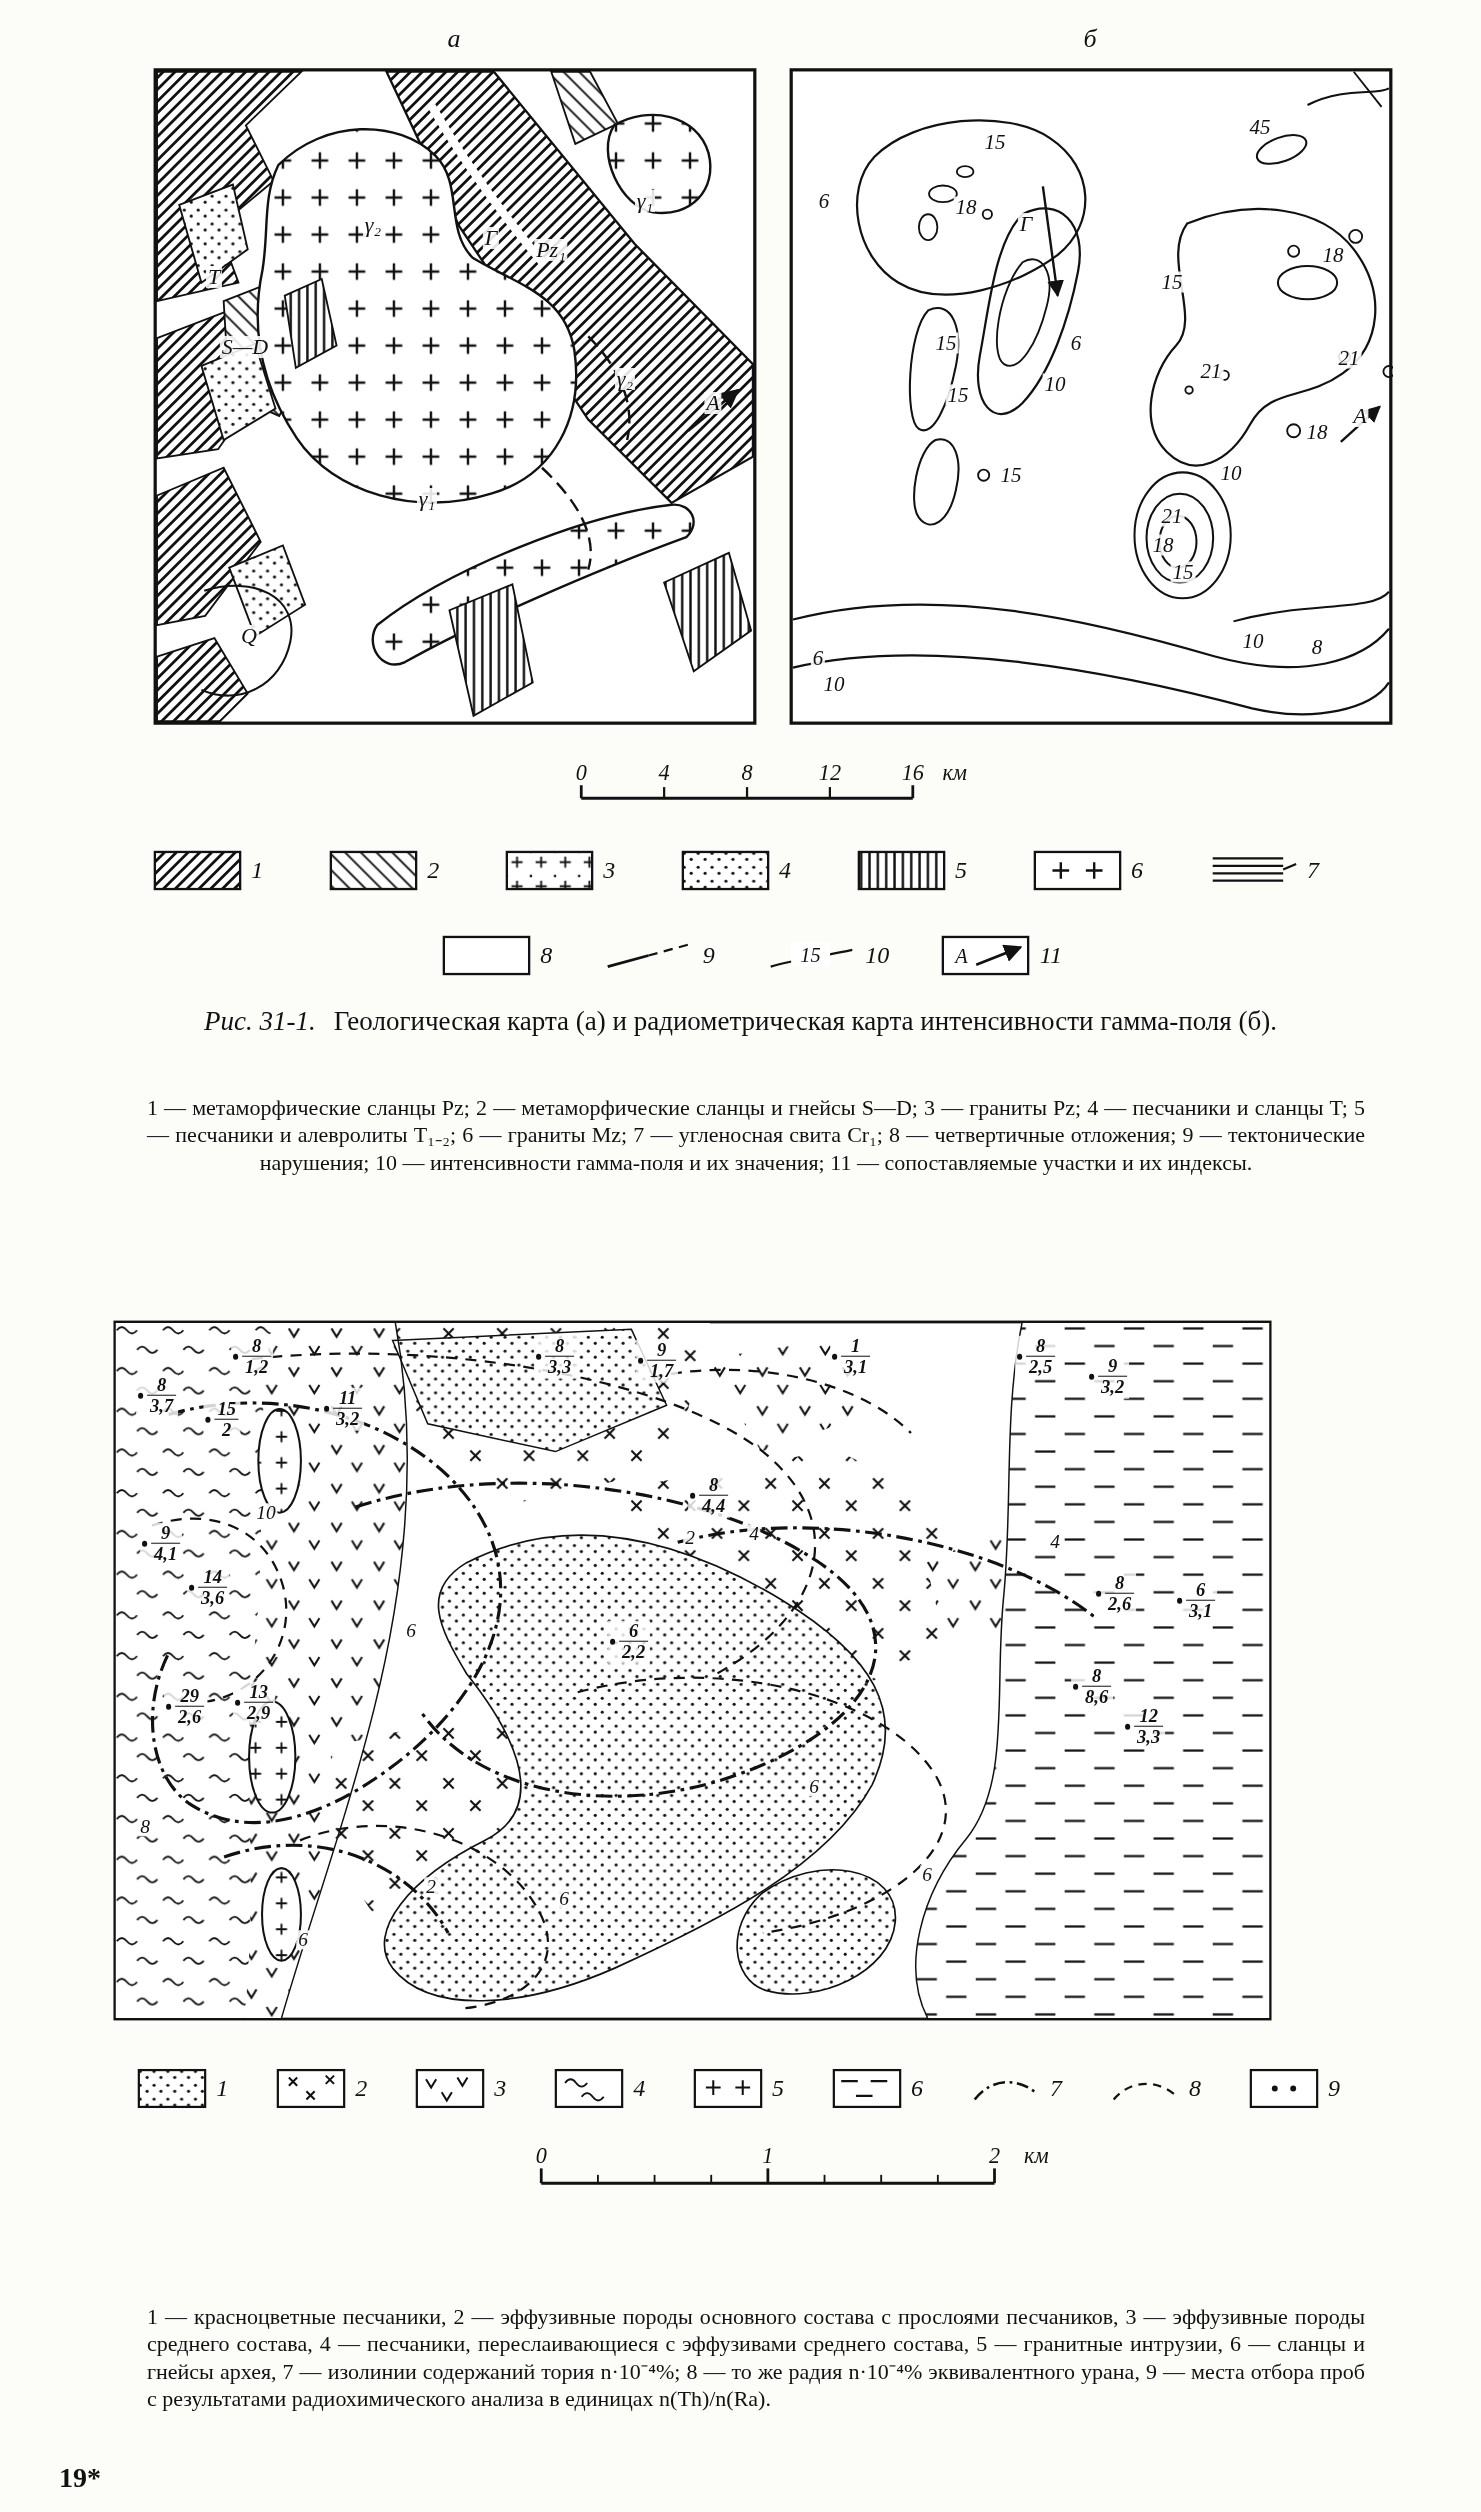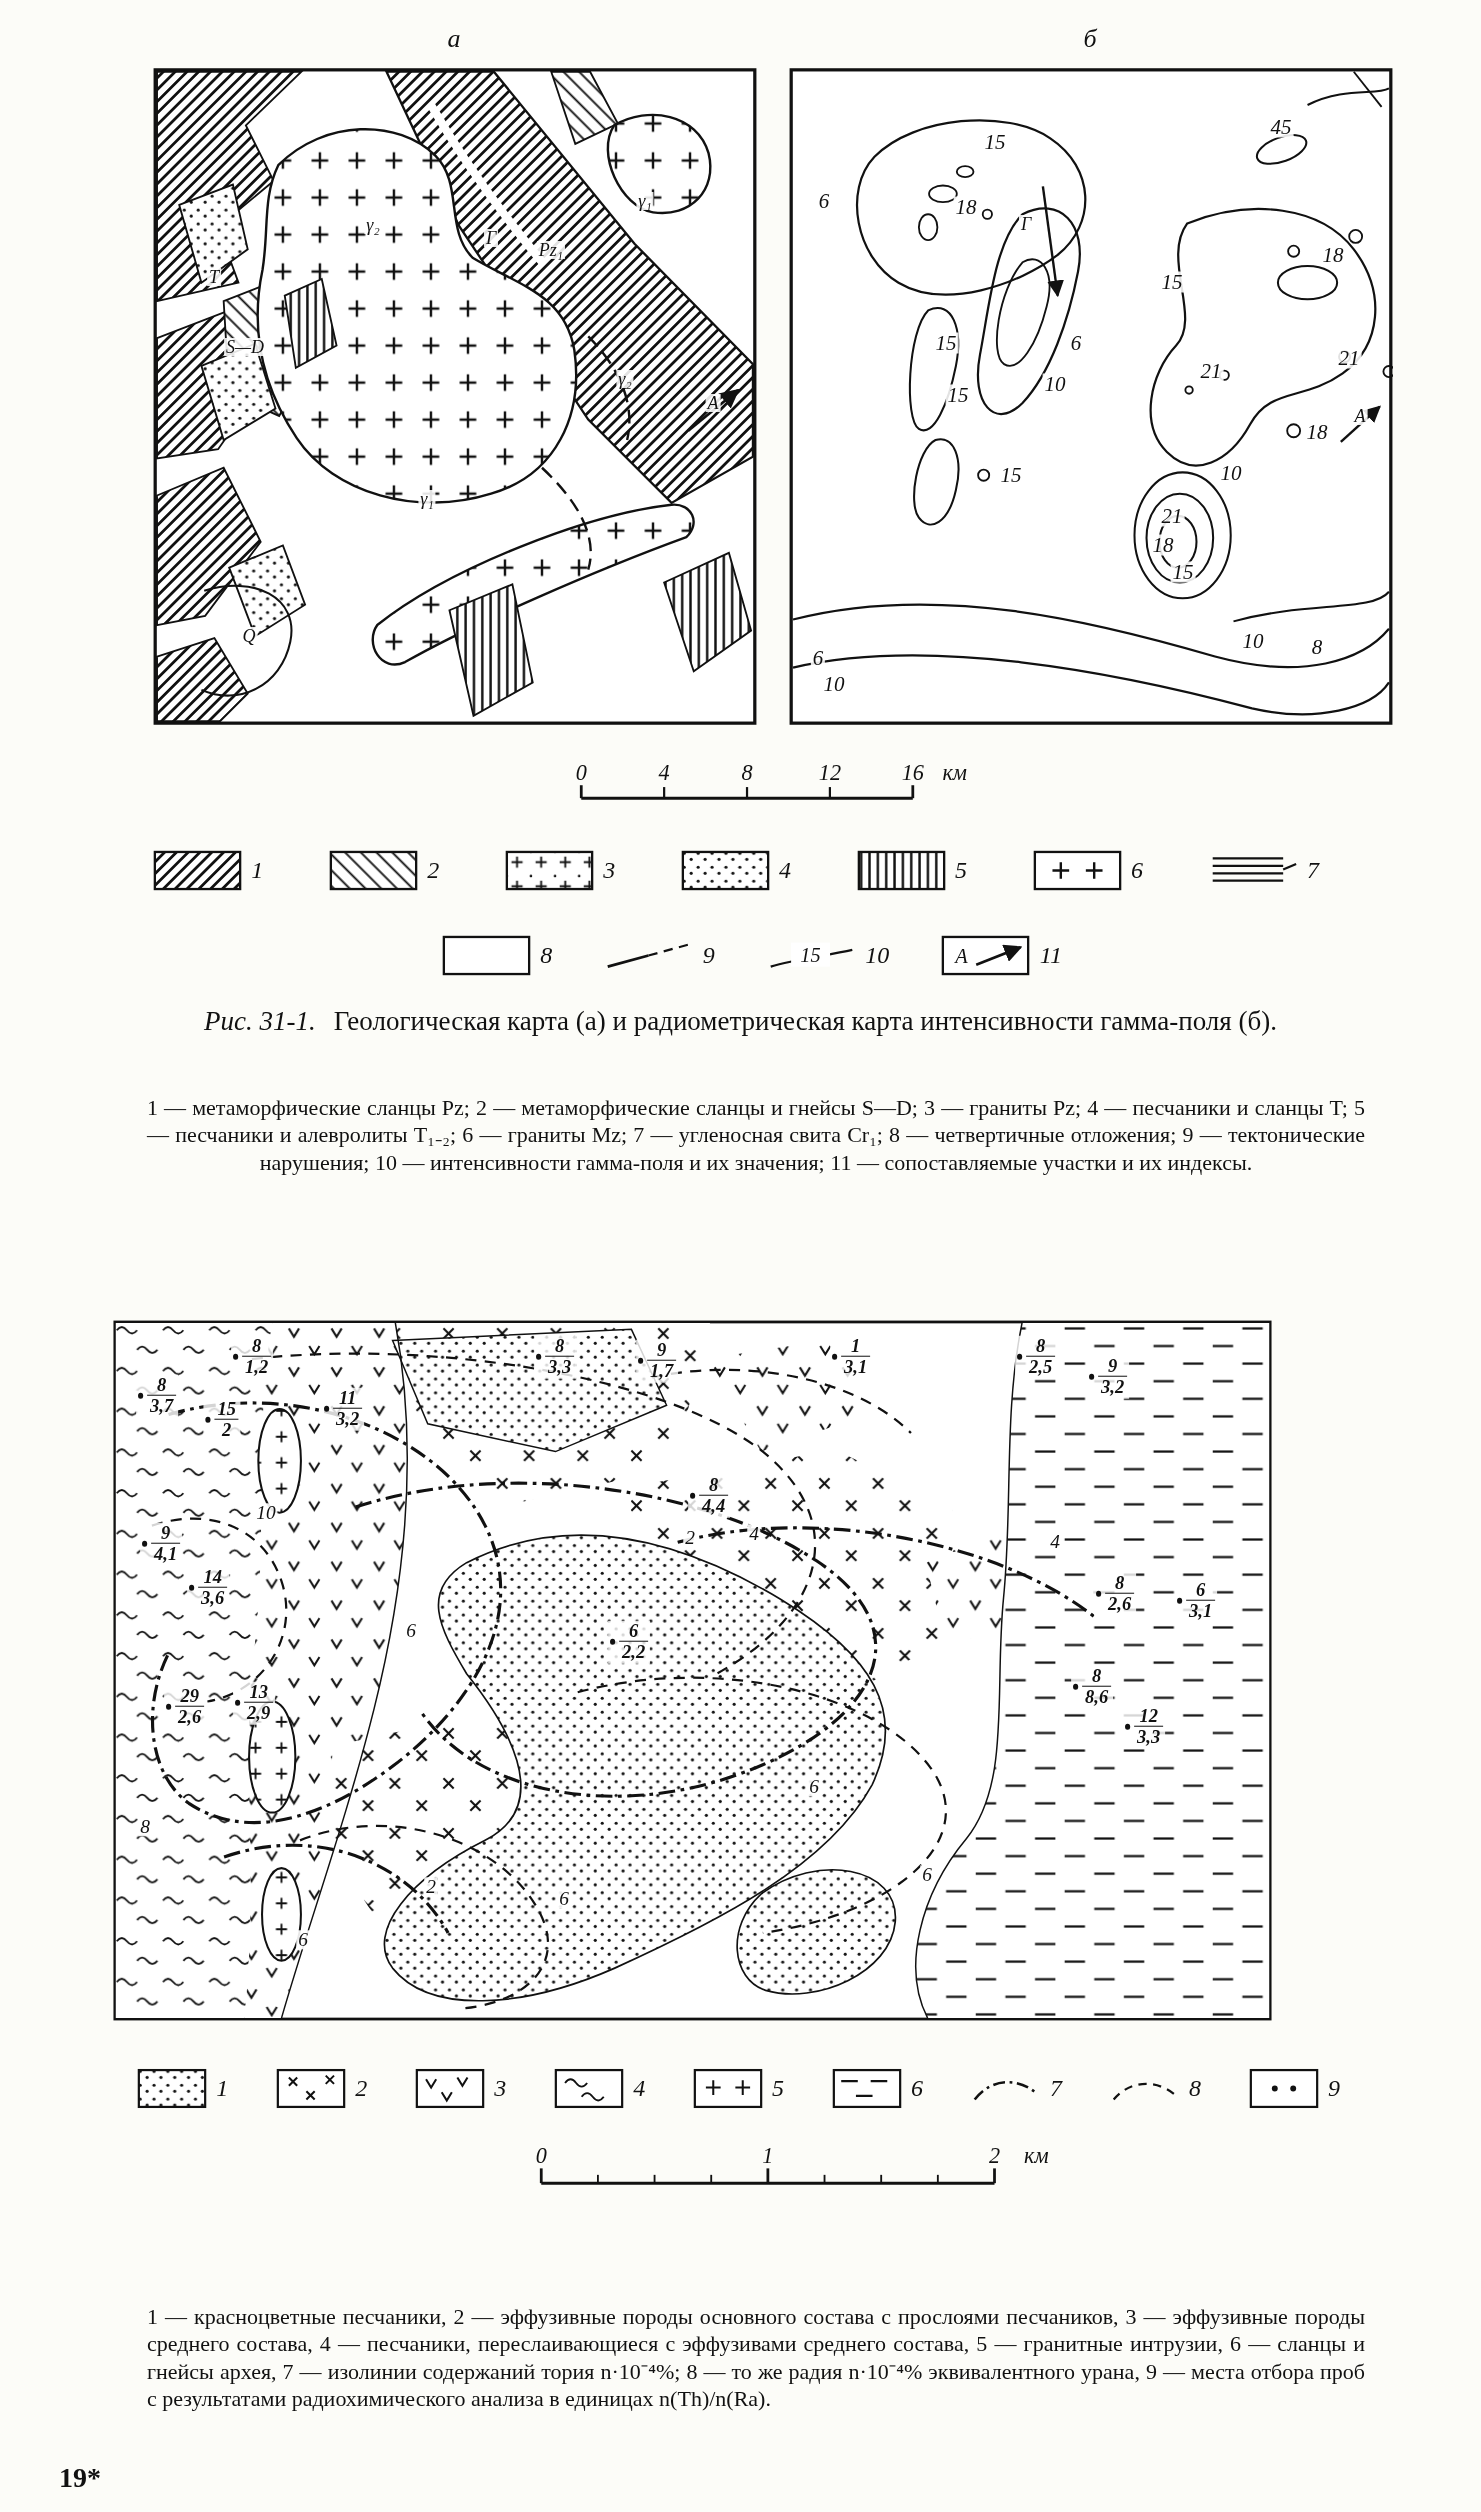--- a/index.html
+++ b/index.html
@@ -5,21 +5,21 @@
   html,body{margin:0;padding:0;}
   body{background:#e8e8e4;}
   .page{position:relative;width:1481px;height:2512px;background:#fcfcf8;color:#111;
         font-family:"Liberation Serif",serif;overflow:hidden;margin:0 auto;}
   
   .panel-label{position:absolute;transform:translate(-50%,0);font:italic 26px "Liberation Serif",serif;}
   .map{position:absolute;width:604px;height:657px;}
   .map svg{position:absolute;left:0;top:0;width:100%;height:100%;}
   .mlabel{position:absolute;transform:translate(-50%,-50%);font:italic 21px "Liberation Serif",serif;
           color:#111;background:rgba(255,255,255,.88);padding:0 1.9px;line-height:1;white-space:nowrap;}
-  .mlabel.big{font-size:18px;text-align:right;}
+  .mlabel.big{font-size:22px;text-align:right;}
   
   .map2{position:absolute;left:113px;top:1320px;width:1159px;height:701px;}
   .map2 svg{position:absolute;left:0;top:0;width:100%;height:100%;}
   .clabel{position:absolute;transform:translate(-50%,-50%);font:italic 19.4px "Liberation Serif",serif;
           background:rgba(255,255,255,.9);padding:0 1.9px;line-height:1;}
   .frac{position:absolute;transform:translate(-50%,-50%);display:flex;align-items:center;gap:3.7px;
         font:italic 700 18.5px "Liberation Serif",serif;background:rgba(255,255,255,.82);padding:0.9px 1.9px;}
   .pt{width:5.6px;height:5.6px;background:#111;border-radius:50%;display:inline-block;flex:0 0 auto;}
   .fv{display:inline-block;text-align:center;}
   .fv .num{display:block;border-bottom:1.9px solid #111;padding:0 2.8px;line-height:1.05;}
@@ -189,21 +189,21 @@
       <path d="M4,596 C160,556 330,598 460,636 C556,662 620,640 648,606" fill="none" stroke="#111" stroke-width="2.4"></path>
       <path d="M4,648 C150,614 350,652 500,692 C570,708 630,692 648,664" fill="none" stroke="#111" stroke-width="2.4"></path>
       <path d="M480,598 C560,576 630,588 648,566" fill="none" stroke="#111" stroke-width="2.2"></path>
       <ellipse cx="532" cy="88" rx="28" ry="13" fill="none" stroke="#111" stroke-width="2.2" transform="rotate(-20 532 88)"></ellipse>
       <path d="M560,40 C600,20 635,30 648,22" fill="none" stroke="#111" stroke-width="2.2"></path>
       <path d="M610,4 L640,42" fill="none" stroke="#111" stroke-width="2"></path>
       <line x1="596" y1="404" x2="638" y2="366" stroke="#111" stroke-width="2.6" marker-end="url(#arrowhead)"></line>
     </svg>
     <span class="mlabel" style="left:206px;top:74px">15</span>
     <span class="mlabel" style="left:177px;top:139px">18</span>
-    <span class="mlabel" style="left:492px;top:59px">45</span>
+    <span class="mlabel" style="left:471px;top:59px">45</span>
     <span class="mlabel" style="left:35px;top:133px">6</span>
     <span class="mlabel big" style="left:237px;top:156px">Г</span>
     <span class="mlabel" style="left:544px;top:187px">18</span>
     <span class="mlabel" style="left:383px;top:214px">15</span>
     <span class="mlabel" style="left:157px;top:275px">15</span>
     <span class="mlabel" style="left:287px;top:275px">6</span>
     <span class="mlabel" style="left:422px;top:303px">21</span>
     <span class="mlabel" style="left:560px;top:290px">21</span>
     <span class="mlabel" style="left:169px;top:327px">15</span>
     <span class="mlabel" style="left:266px;top:316px">10</span>

